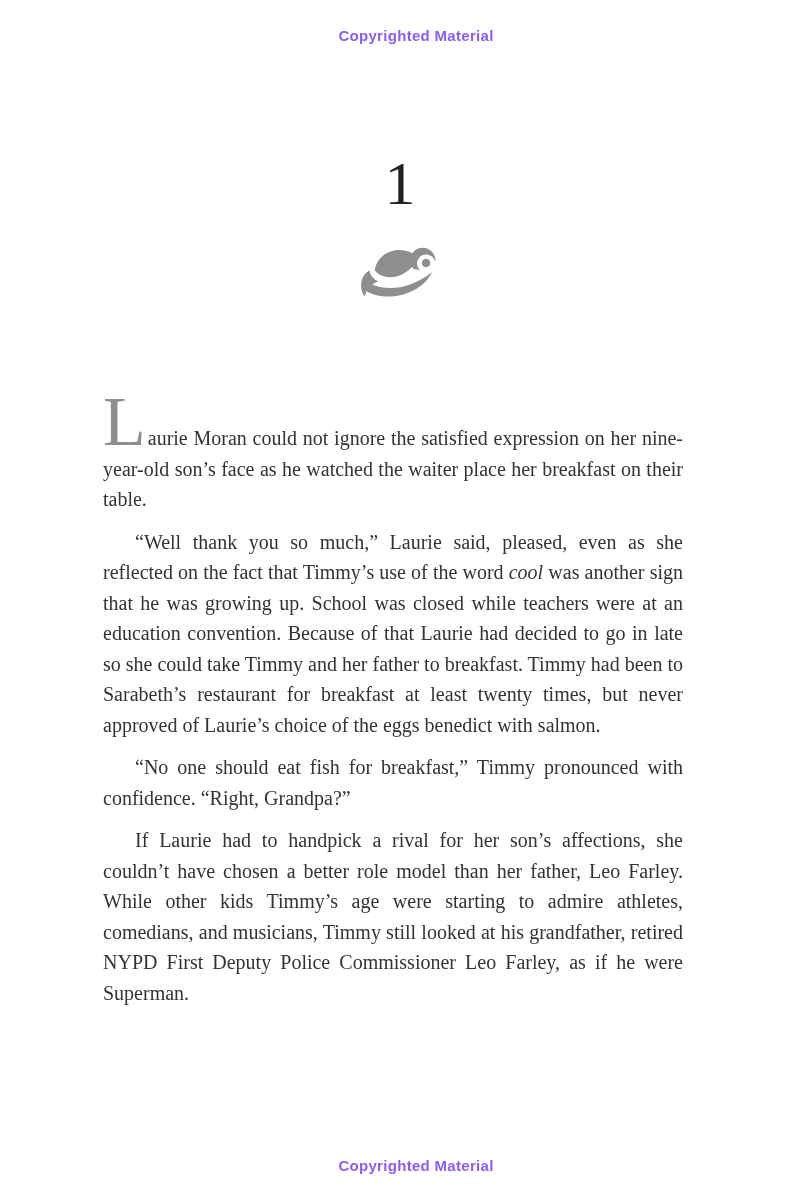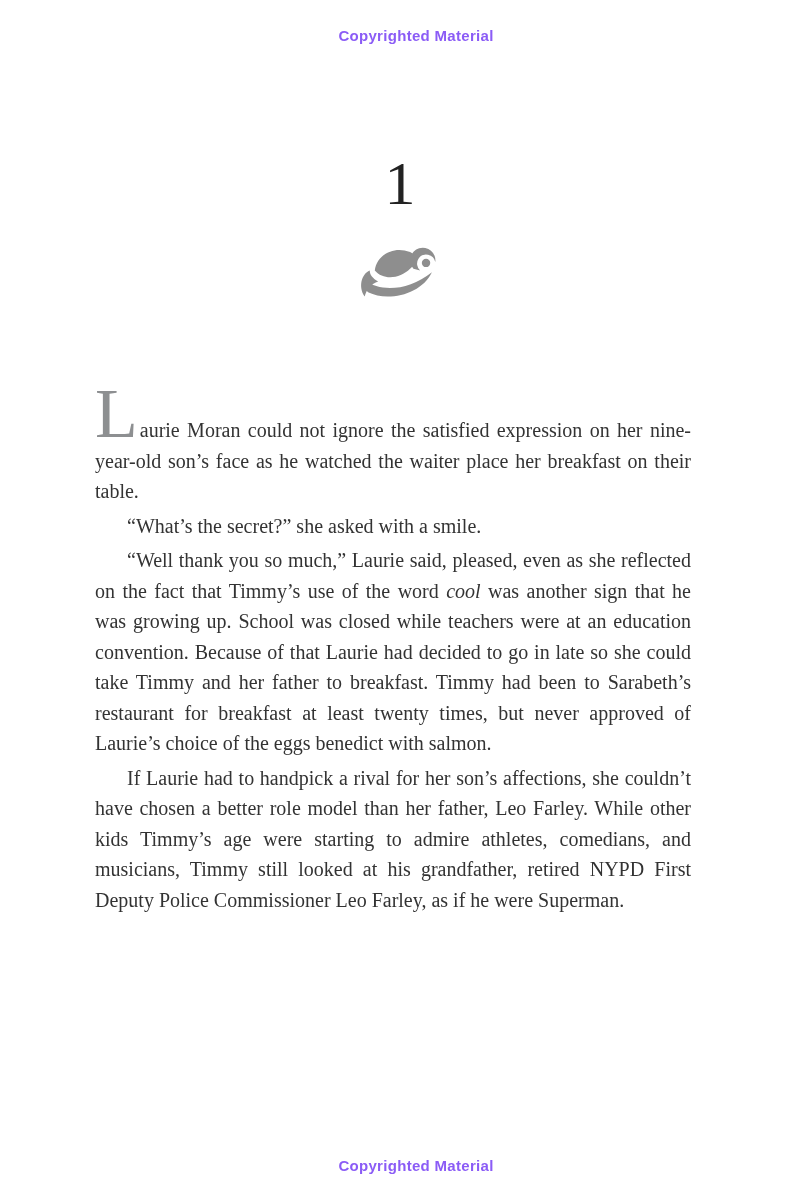--- a/index.html
+++ b/index.html
@@ -48,21 +48,21 @@
     position: absolute;
     left: 91px;
     top: 410px;
     width: 604px;
     font-size: 20px;
     line-height: 30.5px;
     color: #333333;
     text-align: justify;
   }
   .body-text p {
-    margin: 4px;
+    margin: 12px;
     padding: 0;
     text-indent: 32px;
   }
   .body-text p.first { text-indent: 0; }
   .dropcap {
     font-size: 70px;
     line-height: 0;
     color: #8d8f91;
     margin-right: 2px;
     font-family: "Liberation Serif", serif;
@@ -89,20 +89,20 @@
 
         <path d="M14 32 C4 36 0 52 8 63 C10 54 16 48 24 45 C17 41 14 37 14 32 Z"></path>
 
         <path d="M8 44 C28 58 60 56 88 34 C76 60 36 70 12 58 C8 54 7 48 8 44 Z"></path>
       </g>
     </svg>
   </div>
 
   <div class="body-text">
       <p class="first"><span class="dropcap">L</span>aurie Moran could not ignore the satisfied expression on her nine-year-old son’s face as he watched the waiter place her breakfast on their table.</p>
-      <p>“What’s the secret?” she asked with a smile.</p>
       <p>“Well thank you so much,” Laurie said, pleased, even as she reflected on the fact that Timmy’s use of the word <em>cool</em> was another sign that he was growing up. School was closed while teachers were at an education convention. Because of that Laurie had decided to go in late so she could take Timmy and her father to breakfast. Timmy had been to Sarabeth’s restaurant for breakfast at least twenty times, but never approved of Laurie’s choice of the eggs benedict with salmon.</p>
+      <p>“No one should eat fish for breakfast,” Timmy pronounced with confidence. “Right, Grandpa?”</p>
       <p>If Laurie had to handpick a rival for her son’s affections, she couldn’t have chosen a better role model than her father, Leo Farley. While other kids Timmy’s age were starting to admire athletes, comedians, and musicians, Timmy still looked at his grandfather, retired NYPD First Deputy Police Commissioner Leo Farley, as if he were Superman.</p>
     </div>
 
   <div class="notice bottom">Copyrighted Material</div>
 
 </div>
 
 </body></html>

